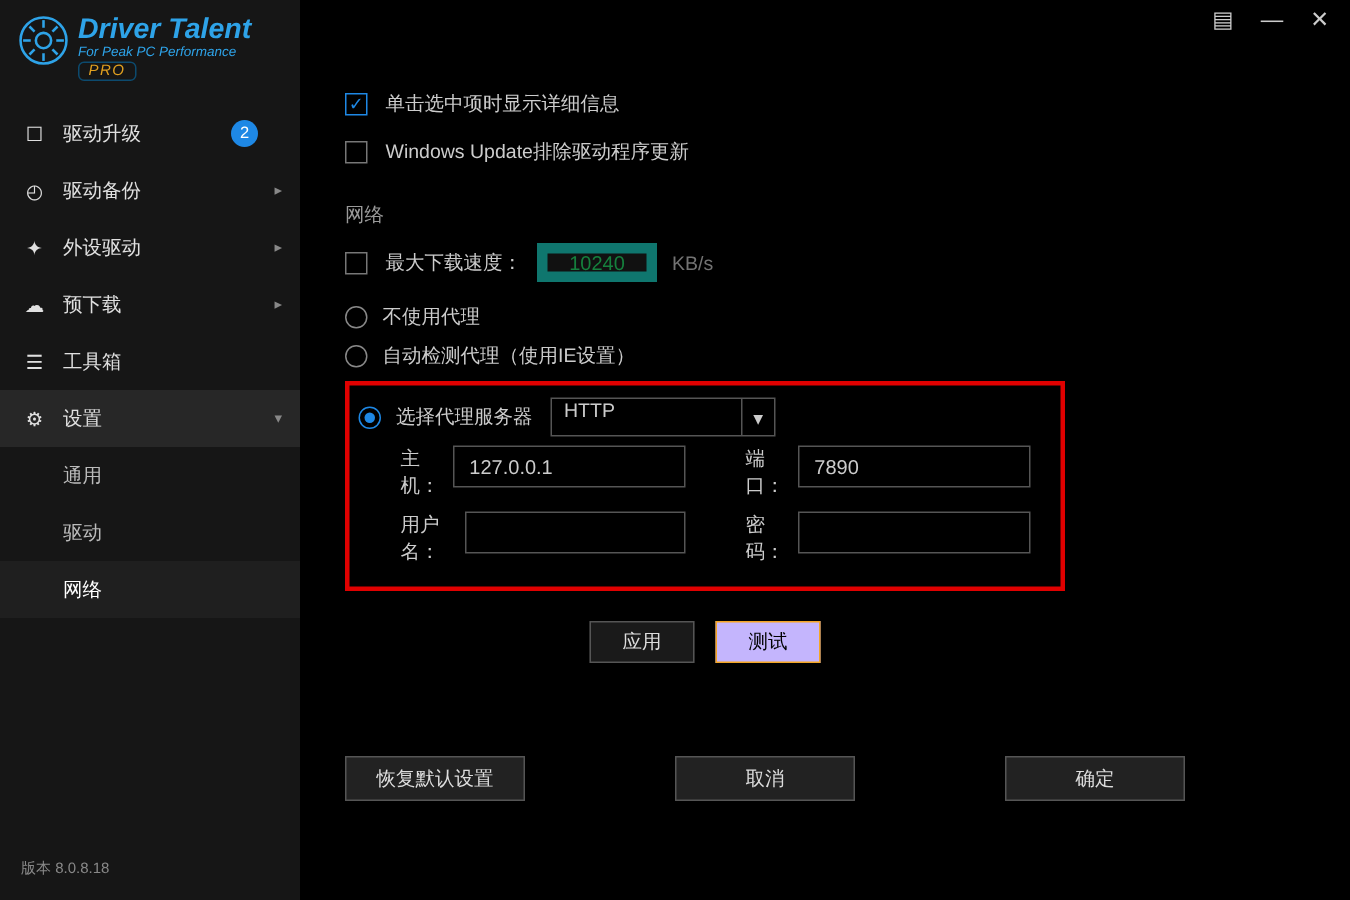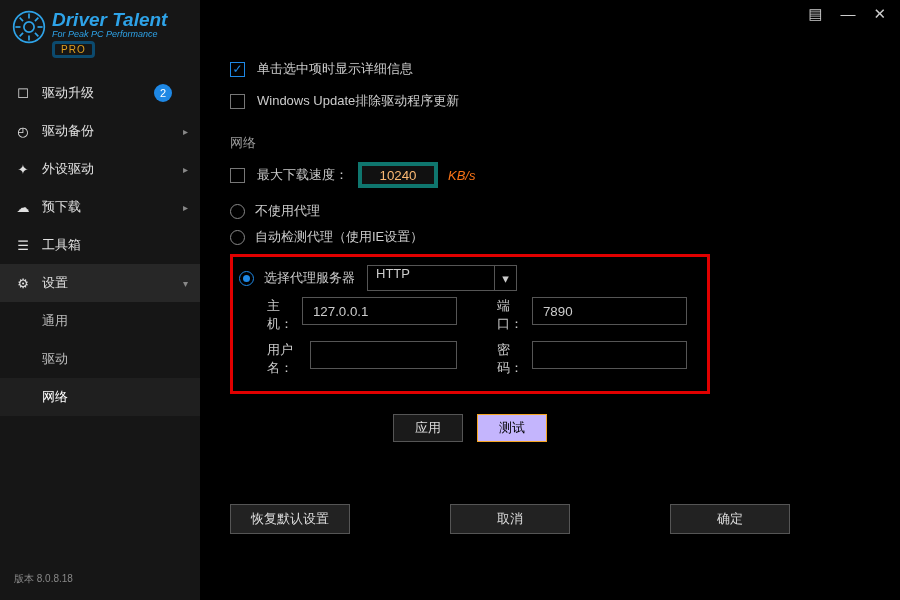--- a/index.html
+++ b/index.html
@@ -10,21 +10,21 @@
   .titlebar { position: absolute; top: 0; right: 0; height: 32px; display: flex; gap: 18px; padding: 6px 14px; z-index: 10; }
   .titlebar div { color: #ccc; cursor: pointer; font-size: 15px; line-height: 1; }
 
   
   .sidebar { width: 200px; background: #161616; display: flex; flex-direction: column; }
   .logo-wrap { padding: 10px 12px 16px 12px; display: flex; align-items: flex-start; gap: 6px; }
   .logo-gear { width: 34px; height: 34px; flex-shrink: 0; }
   .logo-text { display: flex; flex-direction: column; align-items: flex-start; }
   .logo-title { font-size: 19px; font-weight: 700; font-style: italic; color: #2ea3e8; line-height: 1; }
   .logo-sub { font-size: 9px; color: #2ea3e8; font-style: italic; }
-  .logo-pro { margin-top: 2px; border: 3px solid #0c4a6e; color: #e0a020; font-size: 10px; padding: 0 6px; border-radius: 4px; letter-spacing: 1px; }
+  .logo-pro { margin-top: 2px; border: 1px solid #0c4a6e; color: #e0a020; font-size: 10px; padding: 0 6px; border-radius: 4px; letter-spacing: 1px; font-style: italic; }
 
   .nav { flex: 1; }
   .nav-item { display: flex; align-items: center; padding: 10px 14px; cursor: pointer; color: #e0e0e0; position: relative; }
   .nav-item.active { background: #272727; }
   .nav-item .icon { width: 18px; margin-right: 10px; display: inline-flex; justify-content: center; }
   .nav-item .chev { position: absolute; right: 12px; color: #888; font-size: 10px; }
   .badge { position: absolute; right: 28px; background: #1e88e5; color: #fff; border-radius: 10px; min-width: 18px; height: 18px; font-size: 11px; display: flex; align-items: center; justify-content: center; padding: 0 5px; }
 
   .subnav .nav-sub { padding: 10px 14px 10px 42px; cursor: pointer; color: #bbb; }
   .subnav .nav-sub.selected { background: #1f1f1f; color: #fff; }
@@ -34,22 +34,22 @@
   
   .main { flex: 1; background: #000; padding: 40px 30px 20px 30px; position: relative; margin-top: 20px; }
   .row { display: flex; align-items: center; margin-bottom: 14px; }
 
   .checkbox { width: 15px; height: 15px; border: 1px solid #777; margin-right: 12px; display: inline-flex; align-items: center; justify-content: center; cursor: pointer; flex-shrink: 0;}
   .checkbox.checked { border-color: #1e88e5; }
   .checkbox.checked::after { content: "✓"; color: #1e88e5; font-size: 12px; line-height: 1; }
 
   .section-title { color: #999; margin: 24px 0 10px 0; }
 
-  .numbox { width: 80px; height: 26px; border: 4px solid #0f766e; background: #111; color: #fdba74; padding: 0 8px; margin: 0 10px; text-align: center; }
-  .unit { color: #f97316; font-style: italic; }
+  .numbox { width: 80px; height: 26px; border: 7px solid #0f766e; background: #111; color: #15803d; padding: 0 8px; margin: 0 10px; text-align: center; }
+  .unit { color: #737373; }
 
   .radio-row { display: flex; align-items: center; margin-bottom: 8px; }
   .radio { width: 15px; height: 15px; border: 1.5px solid #888; border-radius: 50%; margin-right: 10px; display: inline-flex; align-items: center; justify-content: center; cursor: pointer; flex-shrink: 0;}
   .radio.selected { border-color: #1e88e5; }
   .radio.selected::after { content: ""; width: 7px; height: 7px; background: #1e88e5; border-radius: 50%; }
 
   
   .highlight-box { border: 3px solid #e00000; padding: 8px 10px 14px 6px; margin-top: 4px; width: 480px; }
 
   .proxy-row { display: flex; align-items: center; margin-bottom: 6px; }

